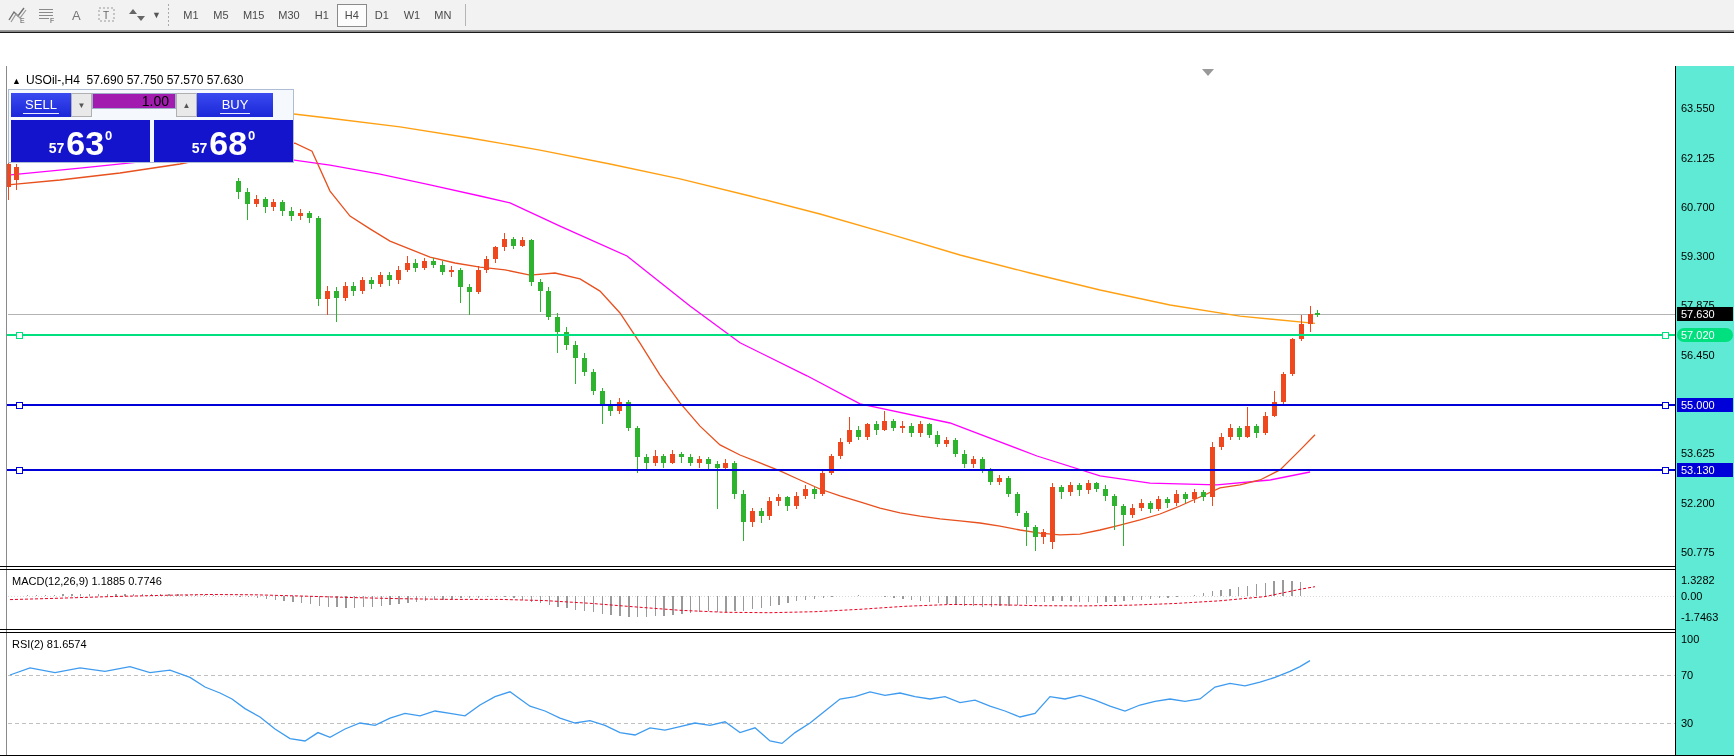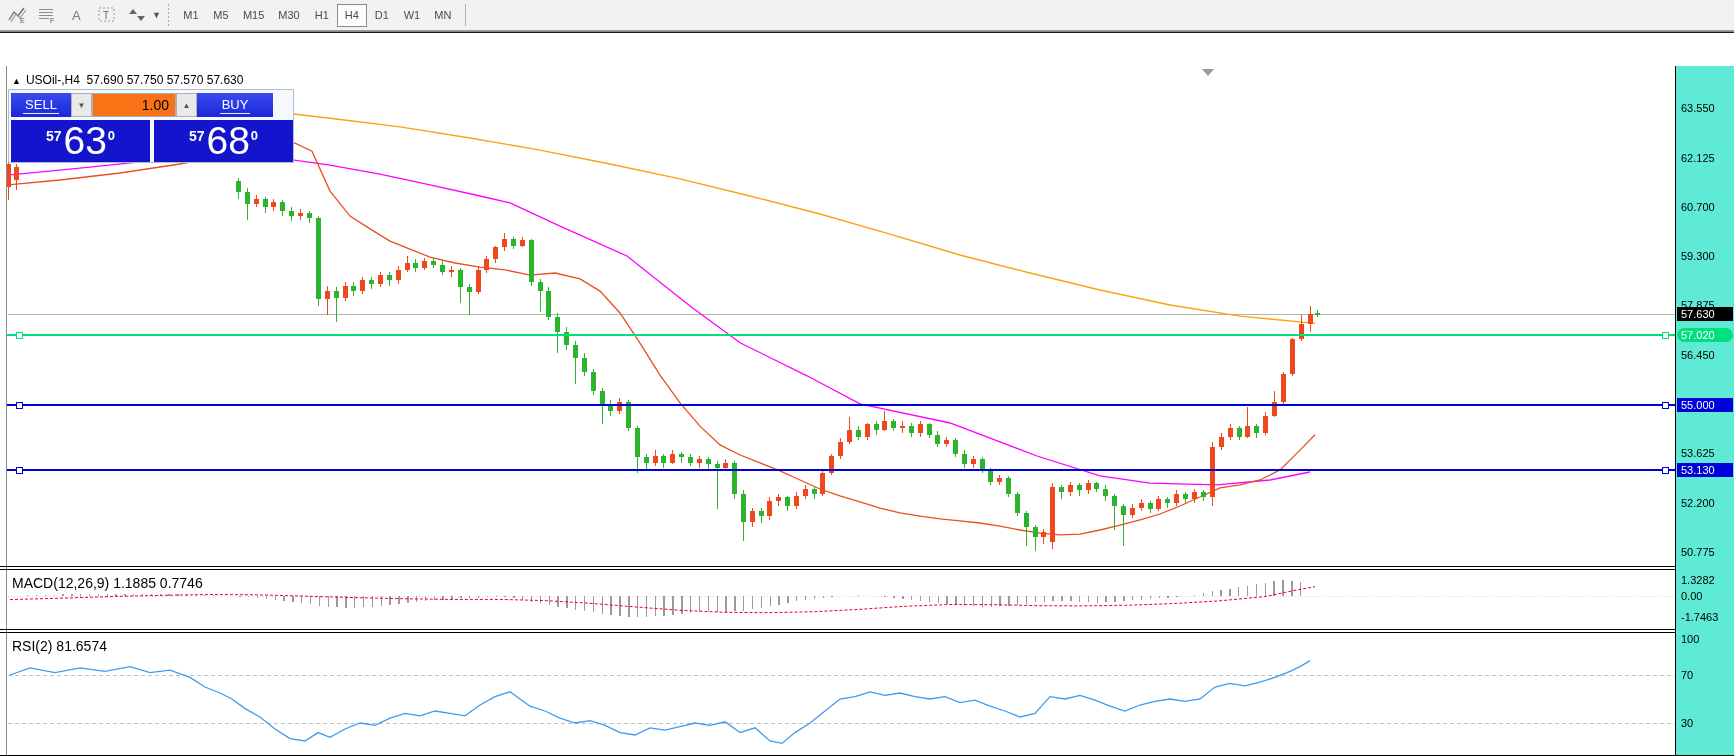--- a/index.html
+++ b/index.html
@@ -33,39 +33,39 @@
   .panelline { position:absolute; left:0; width:1675px; height:1px; background:#000; }
   
   .hline { position:absolute; left:7px; width:1668px; cursor:ns-resize; }
   .handle { position:absolute; width:7px; height:7px; background:#fff; }
   
   #taxis { position:absolute; left:0; top:722px; width:1734px; height:24px;
     border-top:1px solid #000; background:#fff; }
   
   #title { position:absolute; left:12px; top:40px; font-size:12px; color:#000; }
   #title .tri { font-size:9px; margin-right:5px; }
-  .indlabel { position:absolute; left:12px; font-size:14px; color:#000; }
+  .indlabel { position:absolute; left:12px; font-size:11px; color:#000; }
   
   #tpanel { position:absolute; left:8px; top:56px; width:286px; height:74px;
     background:#f5f8fc; border:1px solid #aebdd4; }
   #trow { position:absolute; left:2px; top:3px; width:280px; height:24px; display:flex; }
   .tbtn { height:24px; background:linear-gradient(#3a4bf0,#1b27d8); color:#fff; font-size:13px;
     display:flex; align-items:center; justify-content:center; cursor:pointer; }
   .tbtn span { border-bottom:1px solid #e8e8ff; padding:0 2px 1px 2px; }
   #sellbtn { width:60px; }
   #buybtn { width:76px; }
   .spin { width:21px; height:24px; background:#e9e9e9; border:1px solid #b0b0b0; color:#555;
     font-size:8px; display:flex; align-items:center; justify-content:center; cursor:pointer; }
-  #volinput { width:84px; height:24px; border:1px solid #9fb0c8; background:#f97316; font-size:14px;
+  #volinput { width:84px; height:16px; border:1px solid #9fb0c8; background:#a21caf; font-size:14px;
     text-align:right; padding-right:6px; font-family:"Liberation Sans",sans-serif; }
   #prow { position:absolute; left:2px; top:30px; width:282px; height:42px; display:flex; gap:4px; }
   .pbox { flex:1; background:#1414cd; color:#fff; display:flex; align-items:flex-end;
     justify-content:center; padding-bottom:3px; cursor:pointer; }
-  .pbox .pre { font-size:14px; font-weight:bold; margin:0 2px 15px 0; }
-  .pbox .big { font-size:39px; font-weight:normal; line-height:0.95; }
+  .pbox .pre { font-size:14px; font-weight:bold; margin:0 2px 3px 0; }
+  .pbox .big { font-size:34px; font-weight:bold; line-height:0.95; }
   .pbox .sup { font-size:13px; font-weight:bold; margin:0 0 16px 1px; }
   
   #shiftmark { position:absolute; left:1202px; top:36px; width:0; height:0;
     border-left:6px solid transparent; border-right:6px solid transparent;
     border-top:7px solid #999; }
 </style>
 </head>
 <body>
 
 <div id="toolbar">

